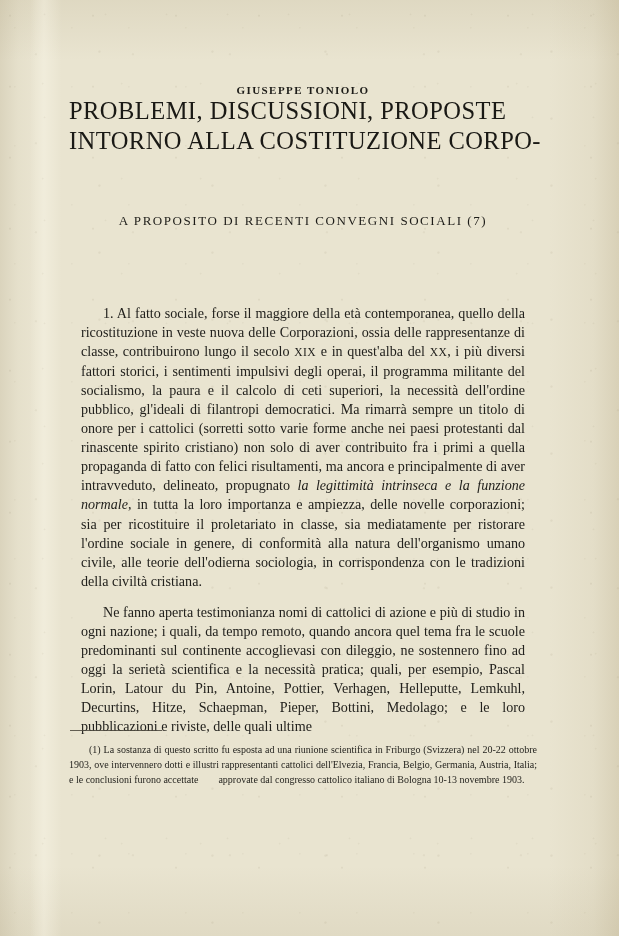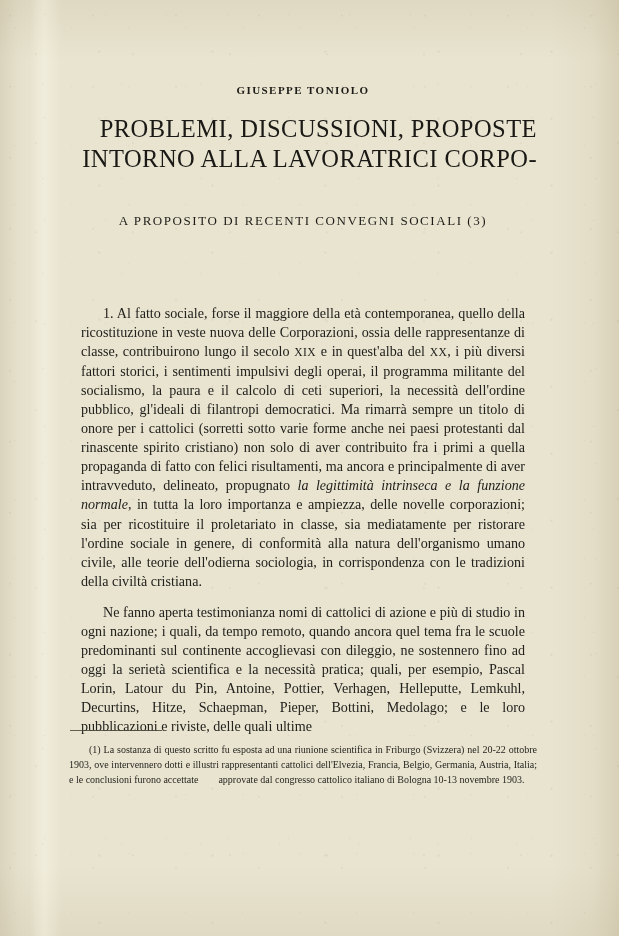--- a/index.html
+++ b/index.html
@@ -61,22 +61,22 @@
     top: 82px;
     text-align: center;
     font-weight: bold;
     font-size: 11px;
     letter-spacing: 1.45px;
     line-height: 16px;
     color: #1d1c18;
   }
 
   #title {
-    top: 114px;
-    text-align: right;
+    top: 96px;
+    text-align: left;
     font-size: 24.5px;
     line-height: 29.5px;
     letter-spacing: 0.45px;
     color: #1a1915;
   }
   #title .tline { display: block; white-space: nowrap; }
 
   #subtitle {
     top: 212px;
     text-align: center;
@@ -130,24 +130,24 @@
 </style>
 </head>
 <body>
 
 <div id="page">
 
   <div class="col" id="author">GIUSEPPE TONIOLO</div>
 
   <div class="col" id="title">
     <span class="tline">PROBLEMI, DISCUSSIONI, PROPOSTE</span>
-    <span class="tline">INTORNO ALLA LAVORATRICI CORPO-</span>
+    <span class="tline">INTORNO ALLA COSTITUZIONE CORPO-</span>
   </div>
 
-  <div class="col" id="subtitle">A PROPOSITO DI RECENTI CONVEGNI SOCIALI (3)</div>
+  <div class="col" id="subtitle">A PROPOSITO DI RECENTI CONVEGNI SOCIALI (7)</div>
 
   <div class="col" id="body">
     <p><span>1. Al fatto sociale, forse il maggiore della età contemporanea, quello della ricostituzione in veste nuova delle Corporazioni, ossia delle rappresentanze di classe, contribuirono lungo il secolo </span><span class="sc">XIX</span><span> e in quest'alba del </span><span class="sc">XX</span><span>, i più diversi fattori storici, i sentimenti impulsivi degli operai, il programma militante del socialismo, la paura e il calcolo di ceti superiori, la necessità dell'ordine pubblico, gl'ideali di filantropi democratici. Ma rimarrà sempre un titolo di onore per i cattolici (sorretti sotto varie forme anche nei paesi protestanti dal rinascente spirito cristiano) non solo di aver contribuito fra i primi a quella propaganda di fatto con felici risultamenti, ma ancora e principalmente di aver intravveduto, delineato, propugnato </span><i>la legittimità intrinseca e la funzione normale</i><span>, in tutta la loro importanza e ampiezza, delle novelle corporazioni; sia per ricostituire il proletariato in classe, sia mediatamente per ristorare l'ordine sociale in genere, di conformità alla natura dell'organismo umano civile, alle teorie dell'odierna sociologia, in corrispondenza con le tradizioni della civiltà cristiana.</span></p>
     <p>Ne fanno aperta testimonianza nomi di cattolici di azione e più di studio in ogni nazione; i quali, da tempo remoto, quando ancora quel tema fra le scuole predominanti sul continente accoglievasi con dileggio, ne sostennero fino ad oggi la serietà scientifica e la necessità pratica; quali, per esempio, Pascal Lorin, Latour du Pin, Antoine, Pottier, Verhagen, Helleputte, Lemkuhl, Decurtins, Hitze, Schaepman, Pieper, Bottini, Medolago; e le loro pubblicazioni e riviste, delle quali ultime</p>
   </div>
 
   <div id="fn-rule"></div>
 
   <div class="col" id="footnote">
     <p><span>(1) La sostanza di questo scritto fu esposta ad una riunione scientifica in Friburgo (Svizzera) nel 20-22 ottobre 1903, ove intervennero dotti e illustri rappresentanti cattolici dell'Elvezia, Francia, Belgio, Germania, Austria, Italia; e le conclusioni furono accettate</span><span class="gap"></span><span>approvate dal congresso cattolico italiano di Bologna 10-13 novembre 1903.</span></p>

